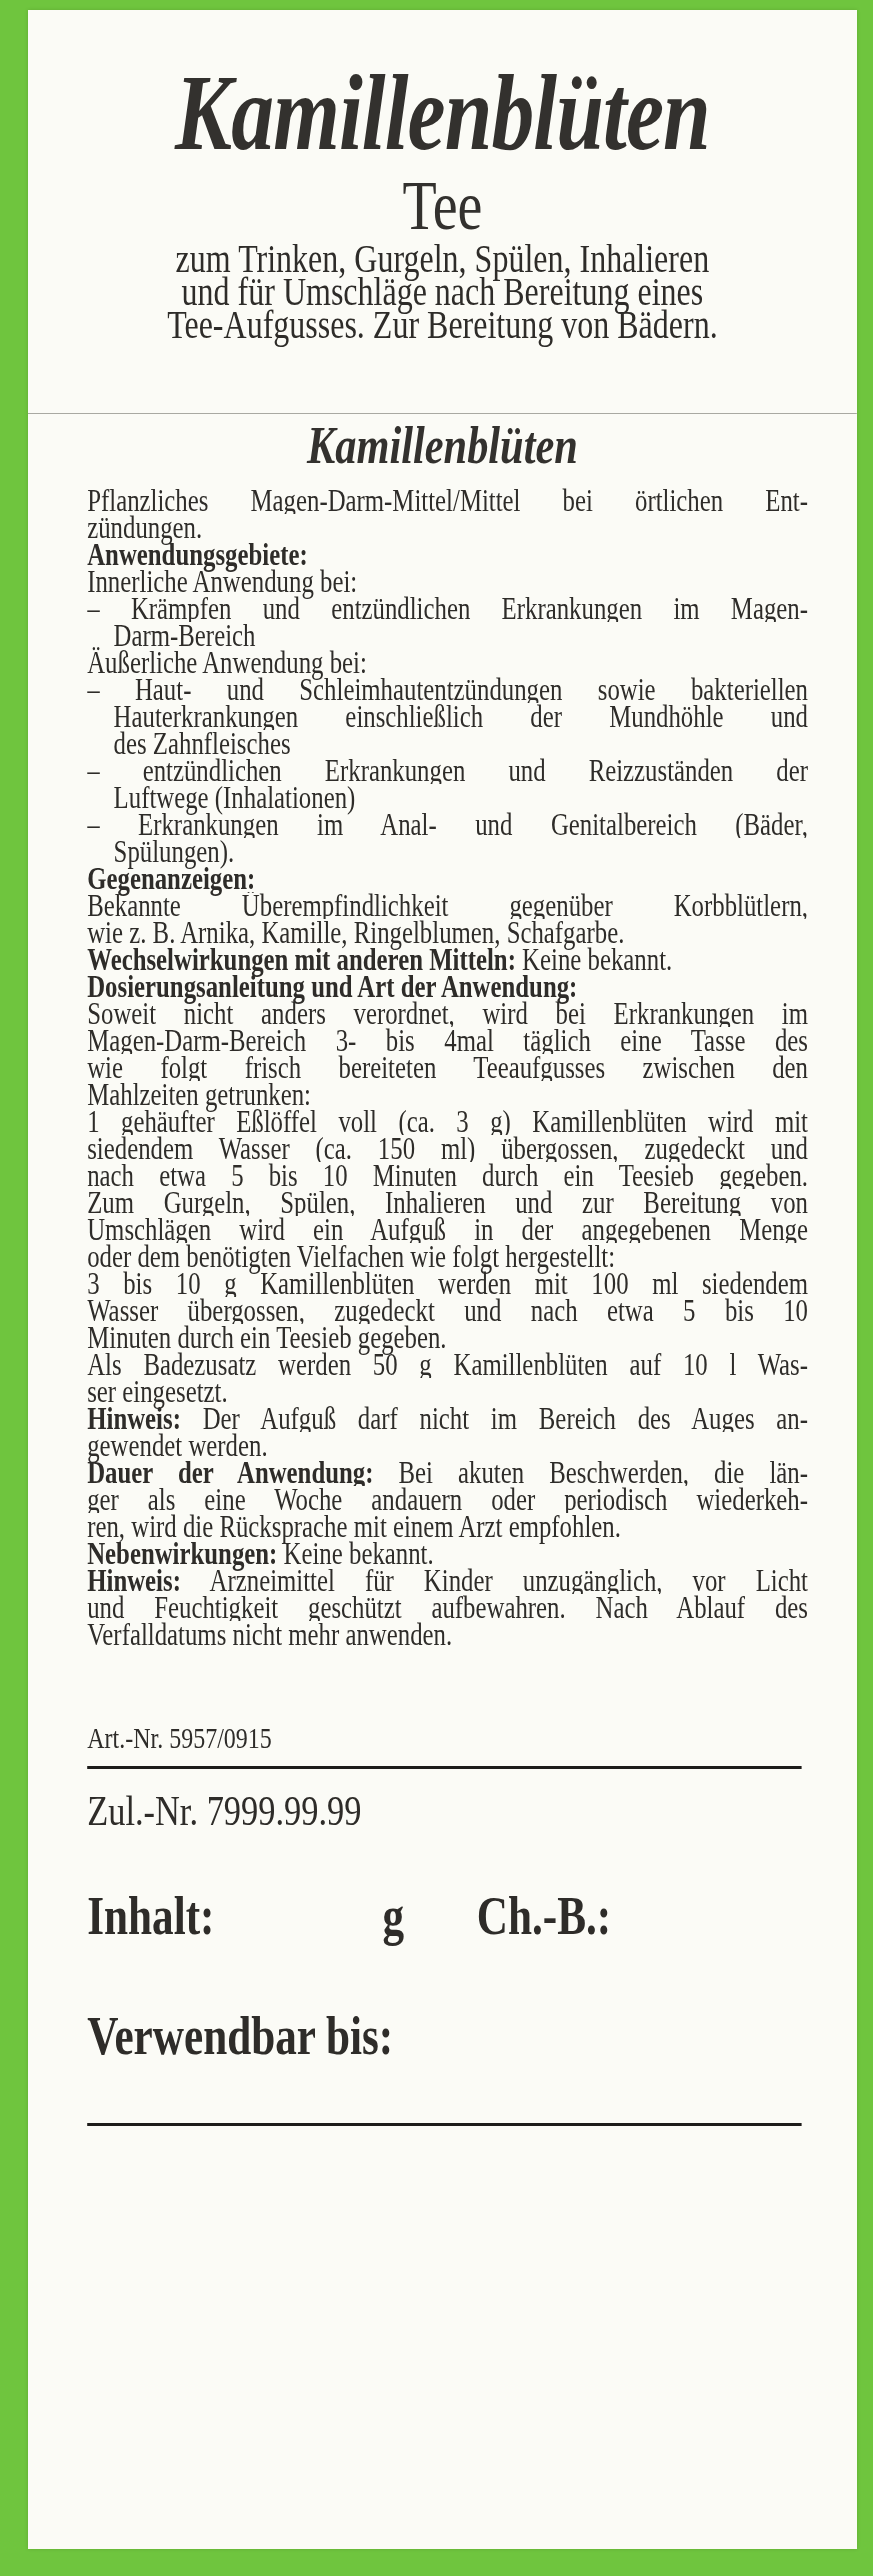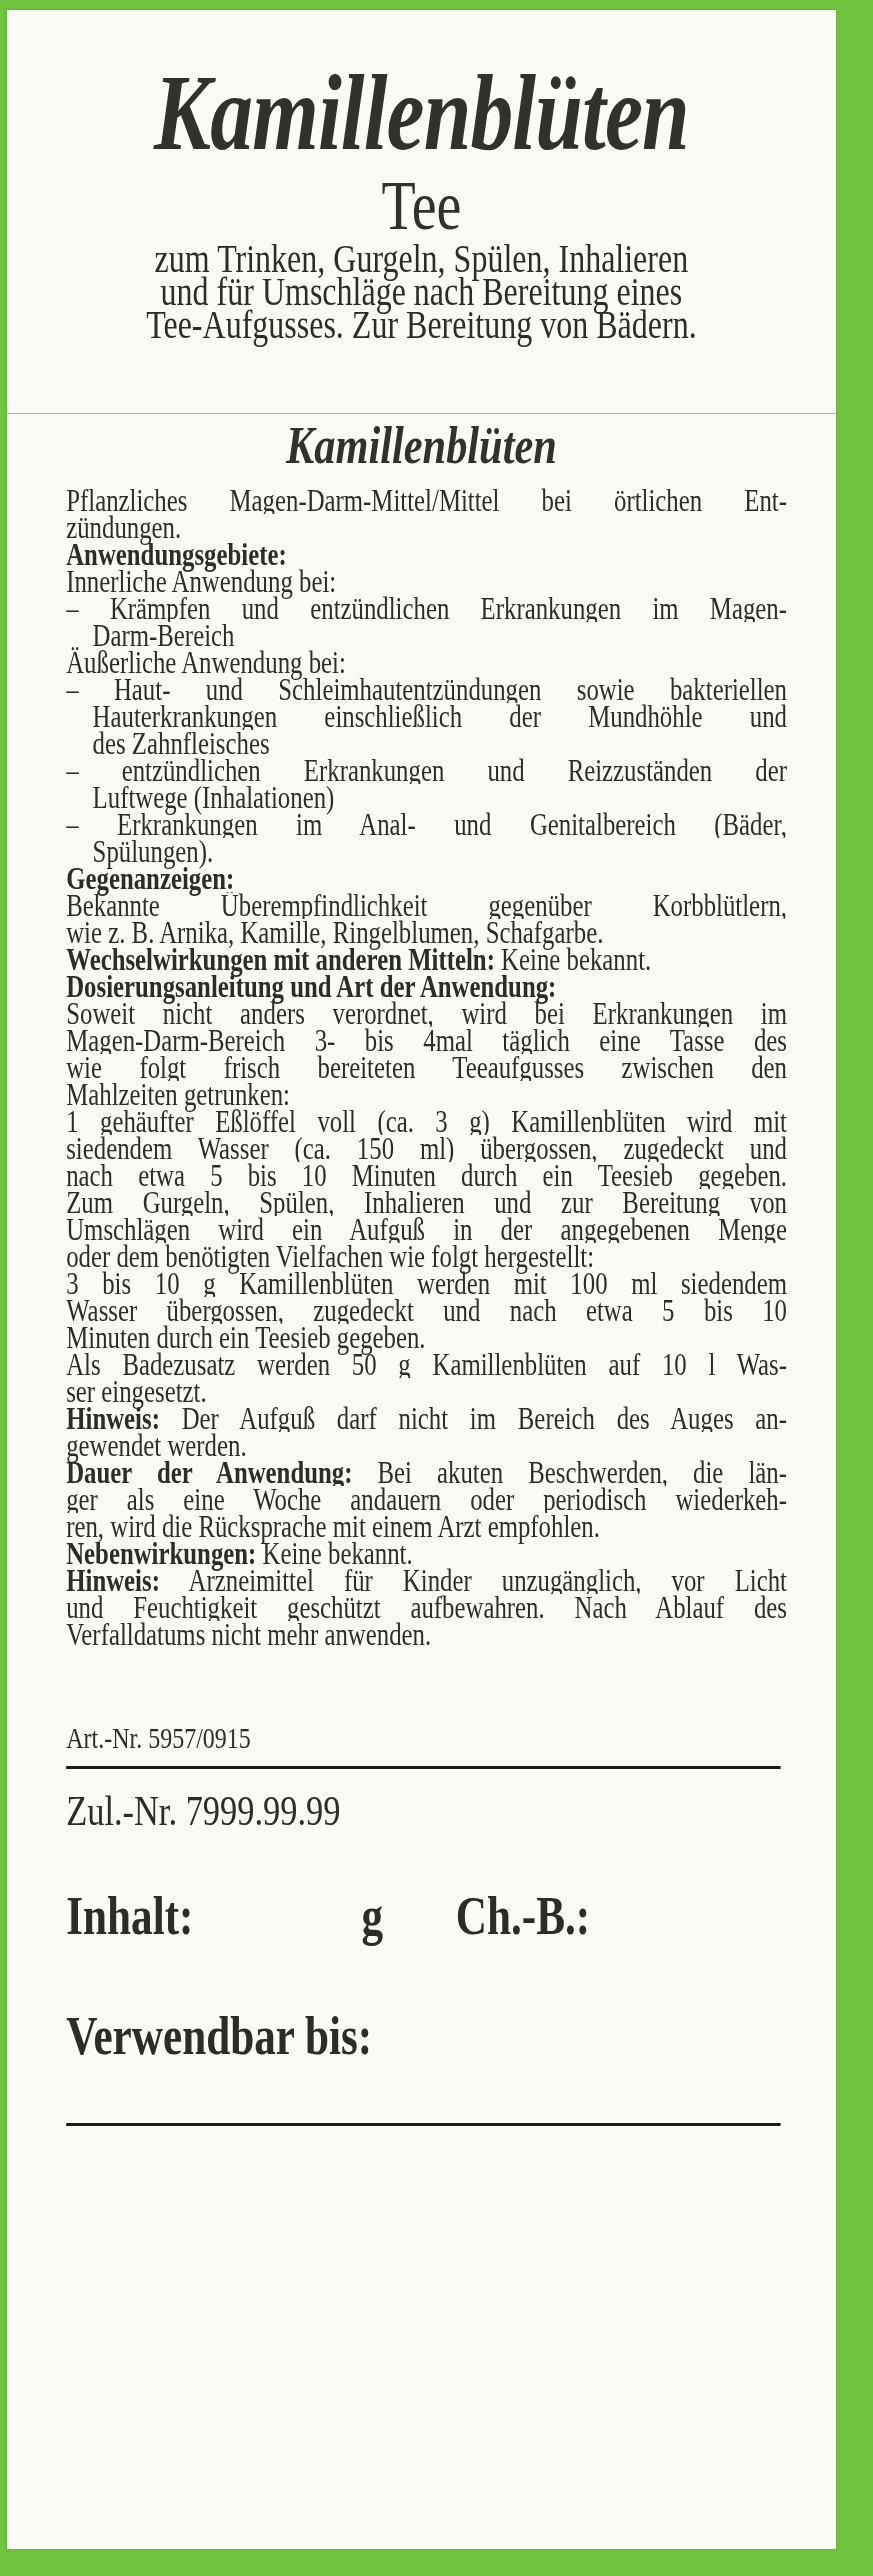--- a/index.html
+++ b/index.html
@@ -11,21 +11,21 @@
   }
   html,body{margin:0;padding:0;}
   body{
     width:873px;height:2576px;position:relative;
     background:var(--green);
     font-family:"Liberation Serif","DejaVu Serif",serif;
     color:var(--ink);
     overflow:hidden;
   }
   .paper{
-    position:absolute;left:7px;top:9.7px;width:829px;height:2539px;
+    position:absolute;left:28px;top:9.7px;width:829px;height:2539px;
     background:var(--paper);
     box-shadow:0 0 3.2px rgba(60,90,20,.25);
     overflow:hidden;
   }
   .scalewrap{
     position:absolute;left:0;top:0;width:1036px;height:2539px;
     transform:scaleX(0.8);transform-origin:0 0;
   }
   .seam{
     position:absolute;left:0;top:403px;width:1036px;height:1.1px;

